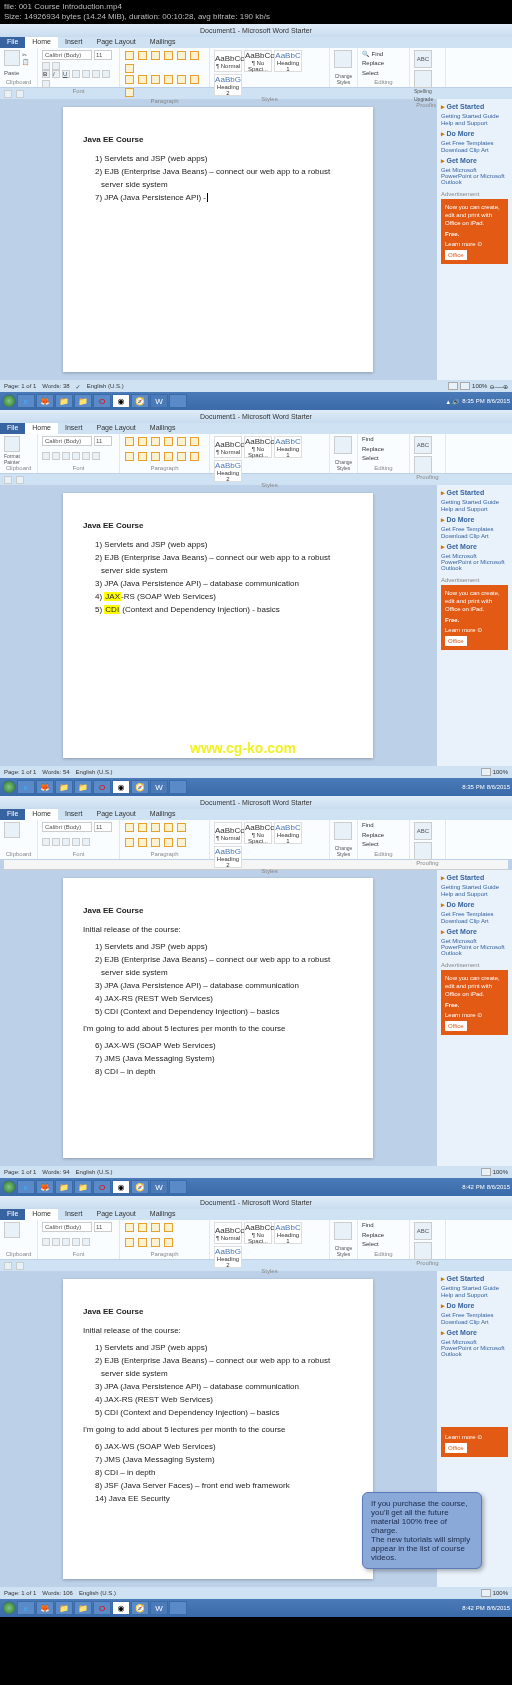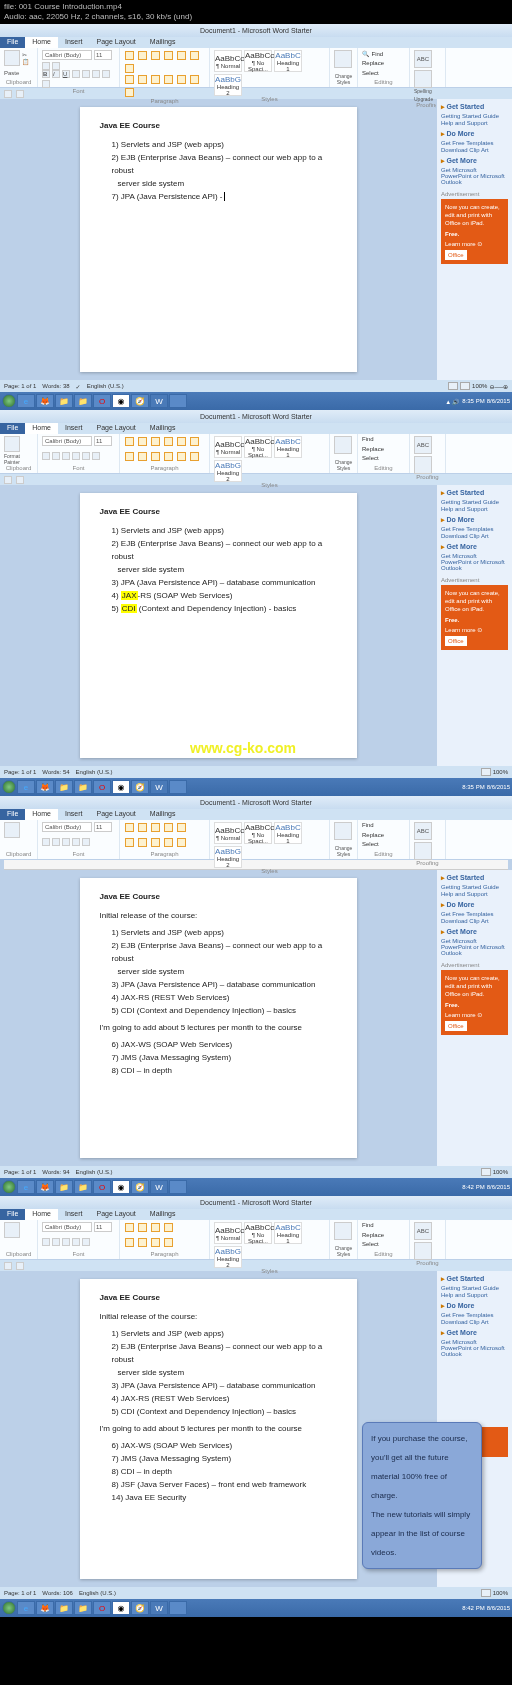--- a/index.html
+++ b/index.html
@@ -25,21 +25,21 @@
 .sty{width:28px;height:22px;border:1px solid #ddd;background:#fff;font-size:6px;text-align:center;display:flex;flex-direction:column;justify-content:center;color:#333}
 .sty .big{font-size:8px}
 .sty.head .big{color:#4a7ab8}
 .changeicon{width:18px;height:18px;background:#e8f0f8;border:1px solid #ccc}
 .editlnk{font-size:6px;color:#333;display:flex;align-items:center;gap:2px}
 .abc{width:18px;height:18px;background:#e8f0f8;border:1px solid #ccc;font-size:6px;display:flex;align-items:center;justify-content:center}
 .qat{height:11px;background:#cfe2f3;display:flex;align-items:center;padding:0 4px;gap:4px}
 .qicon{width:8px;height:8px;background:#e8f0f8;border:1px solid #ccc}
 .workspace{display:flex;background:#bcd0e8}
 .pagewrap{flex:1;display:flex;justify-content:center;padding:8px 4px}
-.page{background:#fff;width:277px;box-shadow:0 1px 3px rgba(0,0,0,.25);padding:12px 20px 50px;font:8px/13px Calibri,sans-serif;color:#222}
+.page{background:#fff;width:310px;box-shadow:0 1px 3px rgba(0,0,0,.25);padding:26px 20px 50px;font:8px/13px Calibri,sans-serif;color:#222}
 .page b{font-weight:400}
 .page .ttl{font-weight:700;margin-bottom:6px}
 .page .ind{padding-left:12px}
 .page .sub{padding-left:18px}
 .hili{background:#ff0;padding:0 1px}
 .cur{border-right:1px solid #000;padding-right:1px}
 .sidebar{width:76px;background:#e9f1fb;border-left:1px solid #bcd0e8;font-size:6px;color:#333;padding:4px}
 .sbtitle{font-weight:700;color:#3764a0;font-size:7px;margin-bottom:2px}
 .sblink{color:#3764a0;margin:1px 0;font-size:6px}
 .sbsec{margin:4px 0}
@@ -60,28 +60,28 @@
 .tbicon.ie{color:#4af}
 .tbicon.ff{color:#f80}
 .tbicon.folder{color:#fc6}
 .tbicon.o{color:#e00}
 .tbicon.ch{background:#fff}
 .tbicon.wd{background:#4a7ab8;color:#fff}
 .tbicon.sk{color:#0af}
 .tbr{margin-left:auto;display:flex;gap:2px;color:#fff;font-size:6px;align-items:center}
 .ruler{height:10px;background:#f5f5f5;border-bottom:1px solid #ccc;margin:0 4px}
 .watermark{position:absolute;color:#ee0;font-weight:700;font-size:14px;opacity:.85;pointer-events:none}
-.callout{position:absolute;background:#8aa8d8;border:1px solid #5a7ab8;border-radius:6px;padding:6px 8px;font-size:8px;color:#1a2a4a;width:120px;line-height:19px;box-shadow:2px 2px 4px rgba(0,0,0,.3)}
+.callout{position:absolute;background:#8aa8d8;border:1px solid #5a7ab8;border-radius:6px;padding:6px 8px;font-size:8px;color:#1a2a4a;width:120px;line-height:9px;box-shadow:2px 2px 4px rgba(0,0,0,.3)}
 </style>
 </head>
 <body>
 
 <div class="vidinfo">
   <div>file: 001 Course Introduction.mp4</div>
-  <div>Audio: aac, 22050 Hz, 2 channels, s16, 30 kb/s (und)</div>
+  <div>Size: 14926934 bytes (14.24 MiB), duration: 00:10:28, avg bitrate: 190 kb/s</div>
 </div>
 
 <div class="shot">
   <div class="titlebar">Document1 - Microsoft Word Starter</div>
   <div class="tabs">
     <div class="tab file">File</div>
     <div class="tab active">Home</div>
     <div class="tab">Insert</div>
     <div class="tab">Page Layout</div>
     <div class="tab">Mailings</div>

